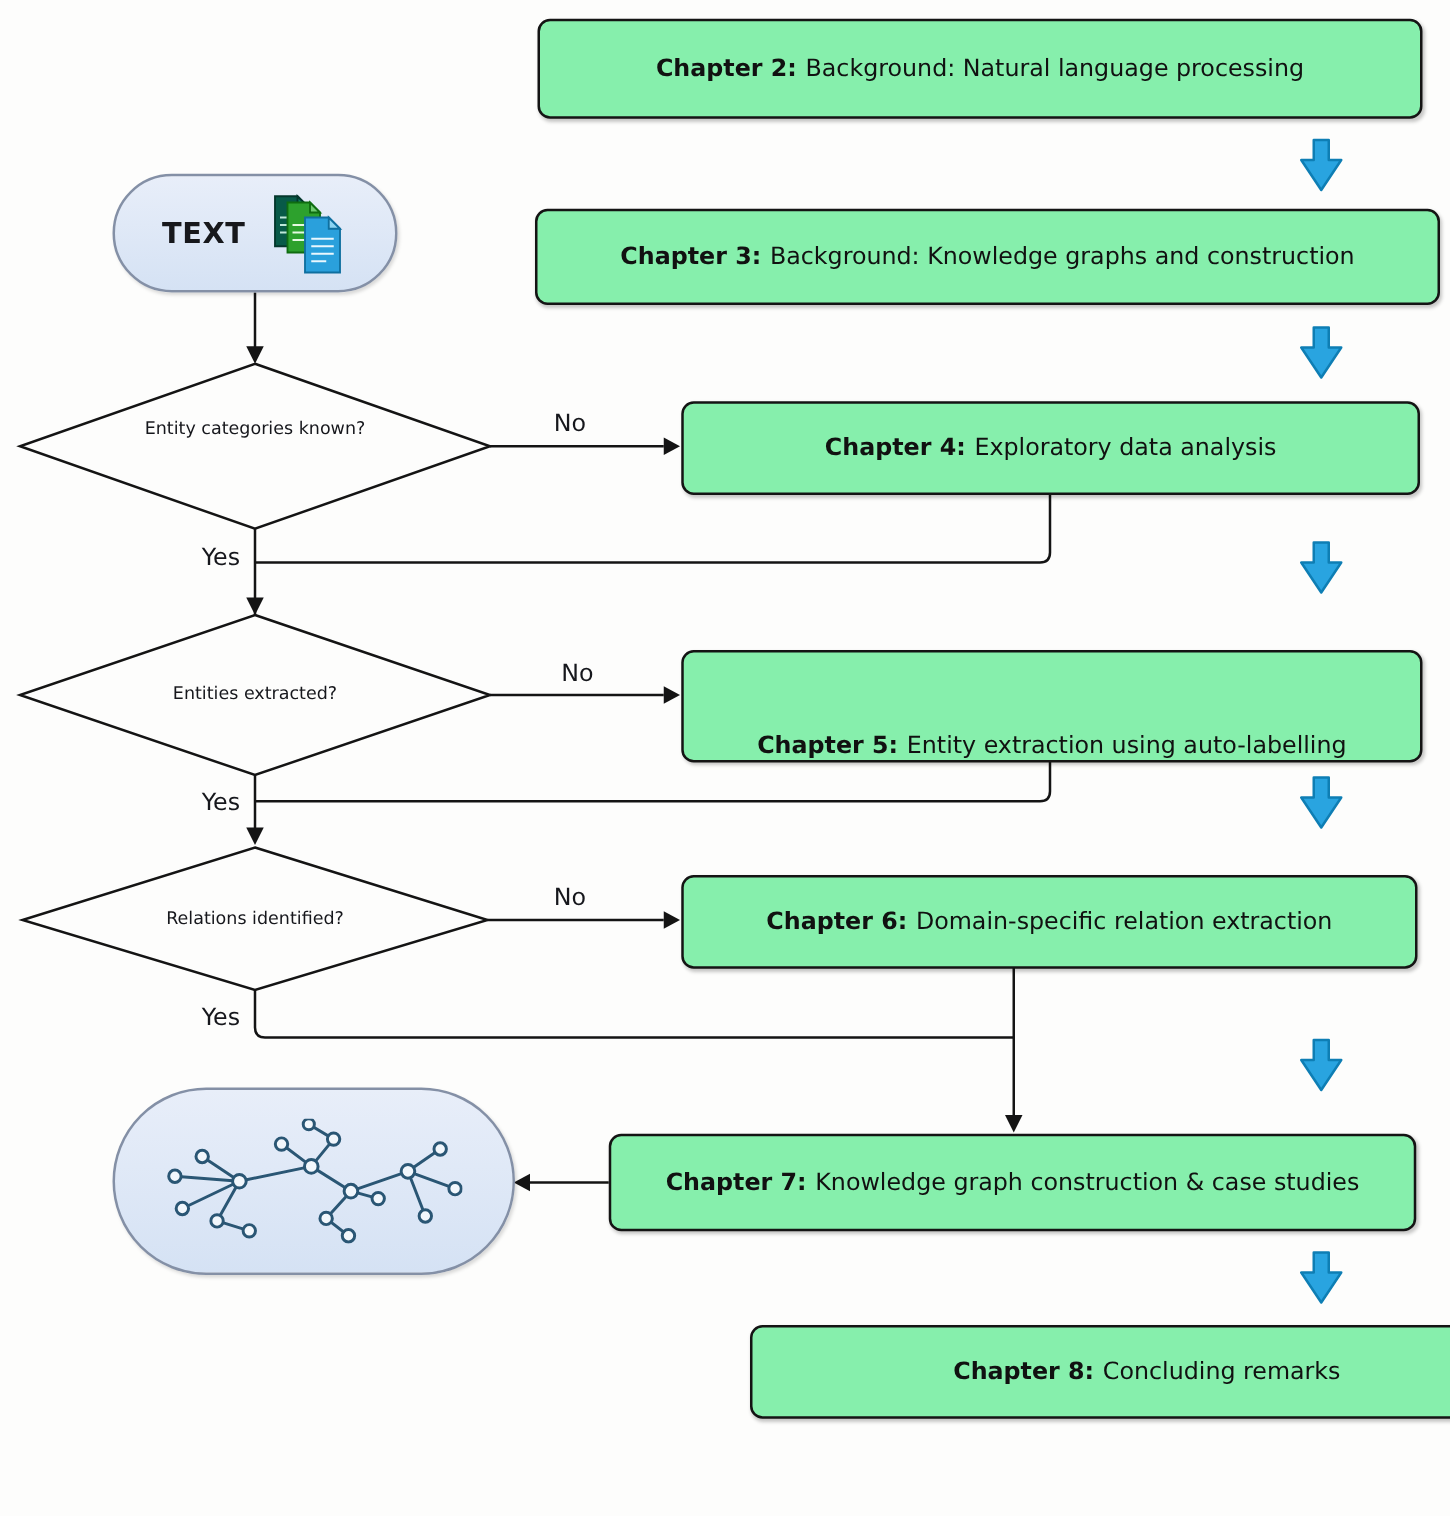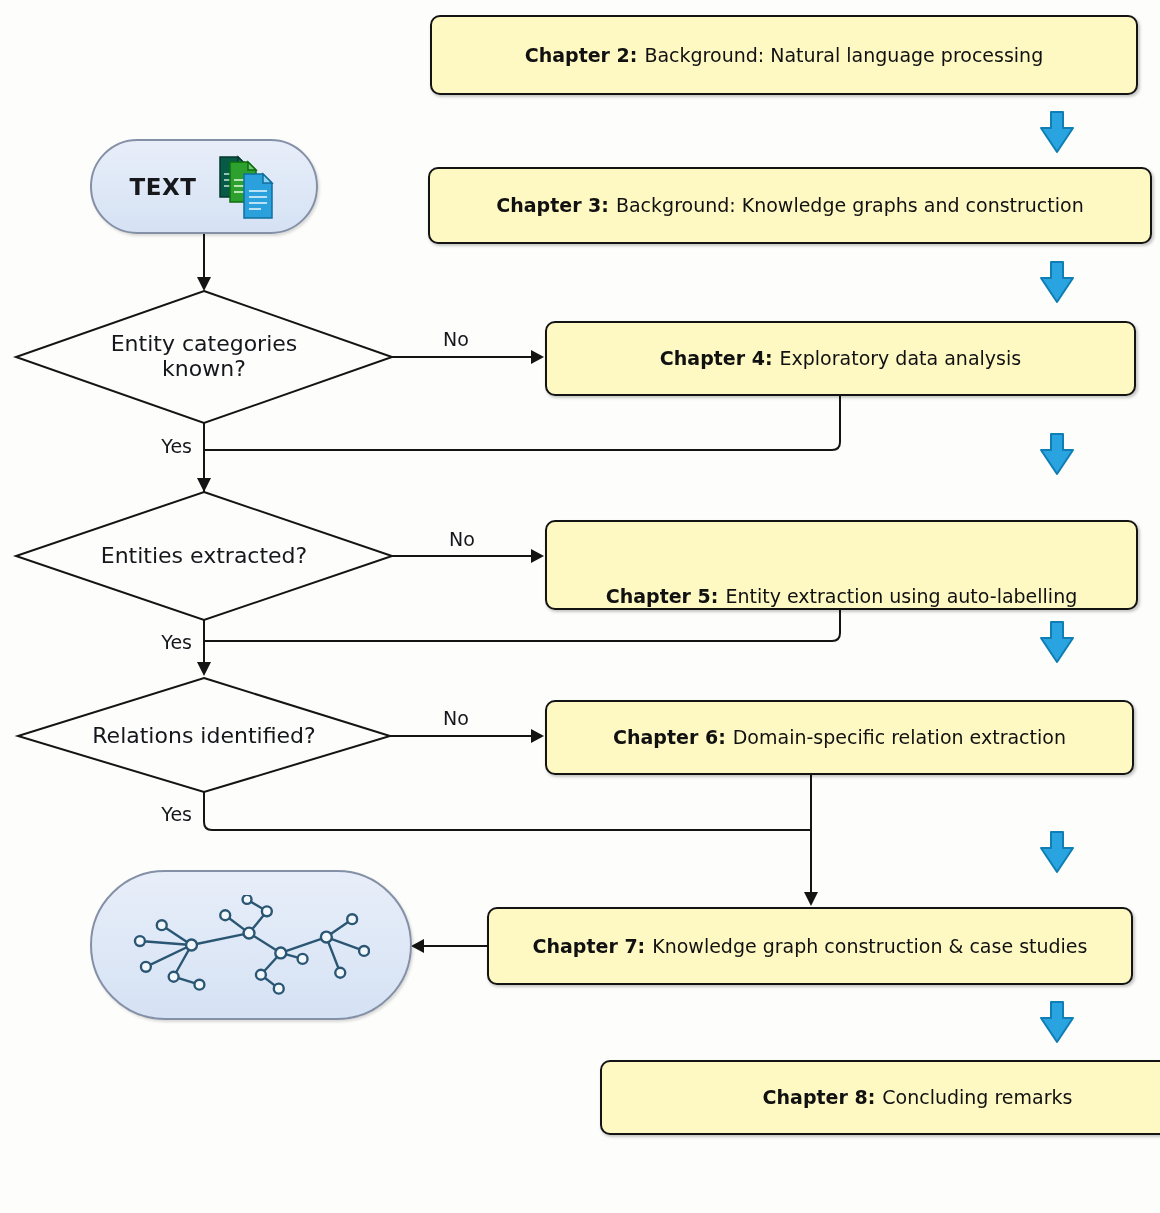--- a/index.html
+++ b/index.html
@@ -4,40 +4,40 @@
 <style>
   html,body{margin:0;padding:0;background:#ffffff;}
   #stage{
     position:relative;width:1160px;height:1213px;margin:0 auto;
     background:#fdfdfc;overflow:hidden;
     font-family:"DejaVu Sans",sans-serif;color:#111;
   }
   #edges{position:absolute;left:0;top:0;width:1160px;height:1213px;}
   .chapter-box{
     position:absolute;box-sizing:border-box;
-    border:2px solid #141414;border-radius:10px;background:#fef9c3;
+    border:2px solid #141414;border-radius:10px;background:#86efac;
     display:flex;align-items:center;justify-content:center;
     font-size:19px;line-height:1.2;text-align:center;
     box-shadow:1.5px 2px 3px rgba(0,0,0,.22);
   }
   .chapter-box .prefix{font-weight:bold;margin-right:7px;white-space:nowrap;}
   .chapter-box .title{white-space:nowrap;}
   .pill{
     position:absolute;box-sizing:border-box;
     border:2px solid #8490a6;
     background:linear-gradient(180deg,#e8eef9 0%,#d5e2f4 100%);
     box-shadow:1.5px 2px 3px rgba(0,0,0,.15);
   }
   .pill-text{
     display:flex;align-items:center;justify-content:center;gap:22px;
     width:100%;height:100%;
   }
   .pill-label{font-weight:bold;letter-spacing:.5px;color:#17181c;}
   .diamond-label{
-    position:absolute;text-align:center;font-size:22px;line-height:25px;color:#16171c;
+    position:absolute;text-align:center;font-size:14px;line-height:25px;color:#16171c;
   }
   .edge-label{
     position:absolute;font-size:19px;color:#16171c;
   }
   #caption{
     position:absolute;left:0;top:1163px;width:1160px;text-align:center;
     font-family:"DejaVu Serif","Liberation Serif",serif;font-size:26px;color:#1d1d1d;
   }
   #caption .figno{font-variant:small-caps;letter-spacing:.5px;}
   .kg-wrap{display:flex;flex-direction:column;align-items:center;justify-content:center;height:100%;gap:6px;}

